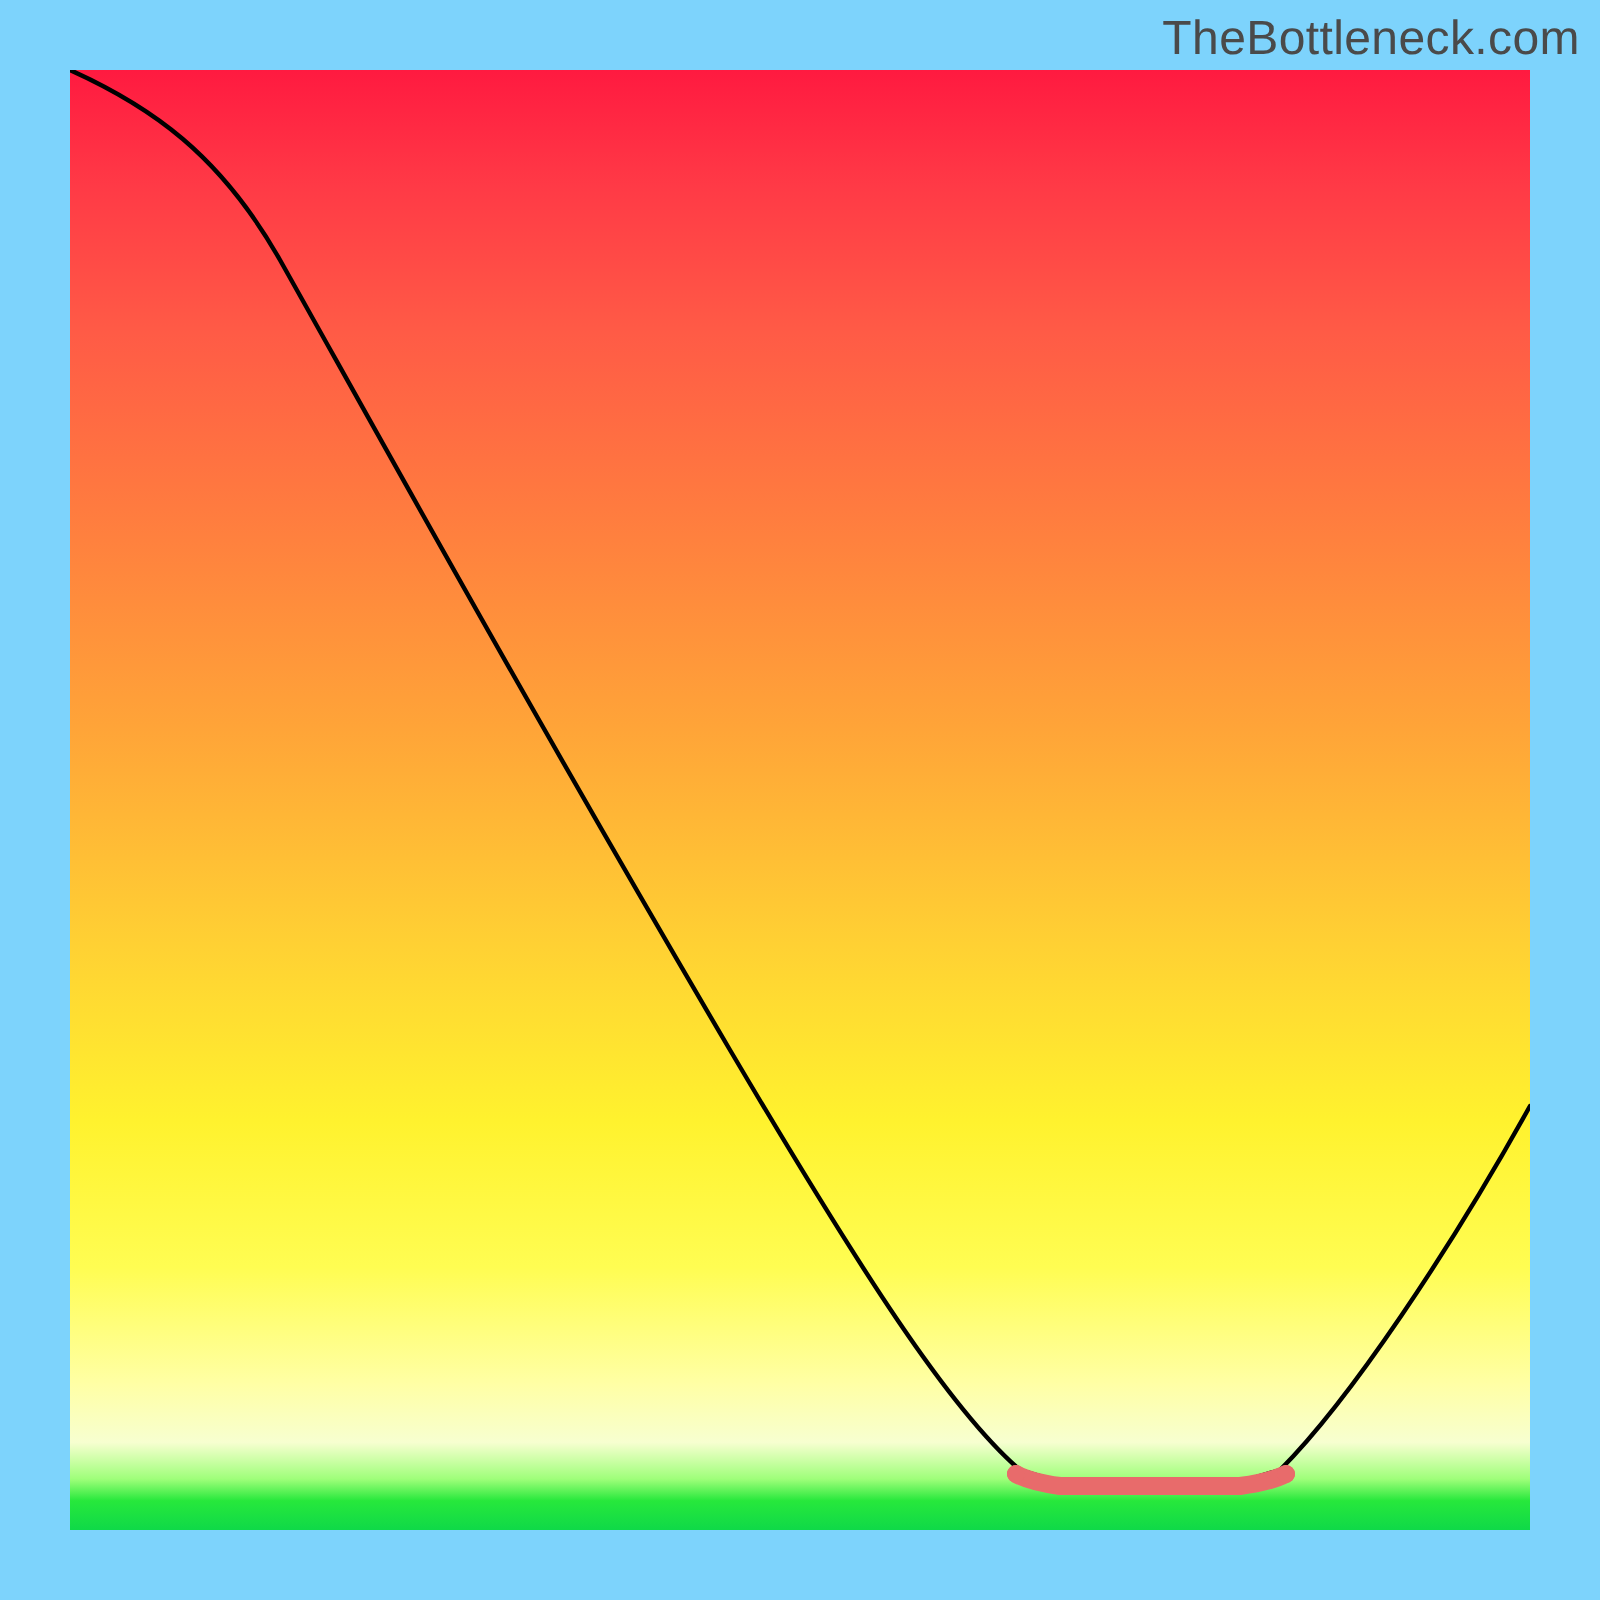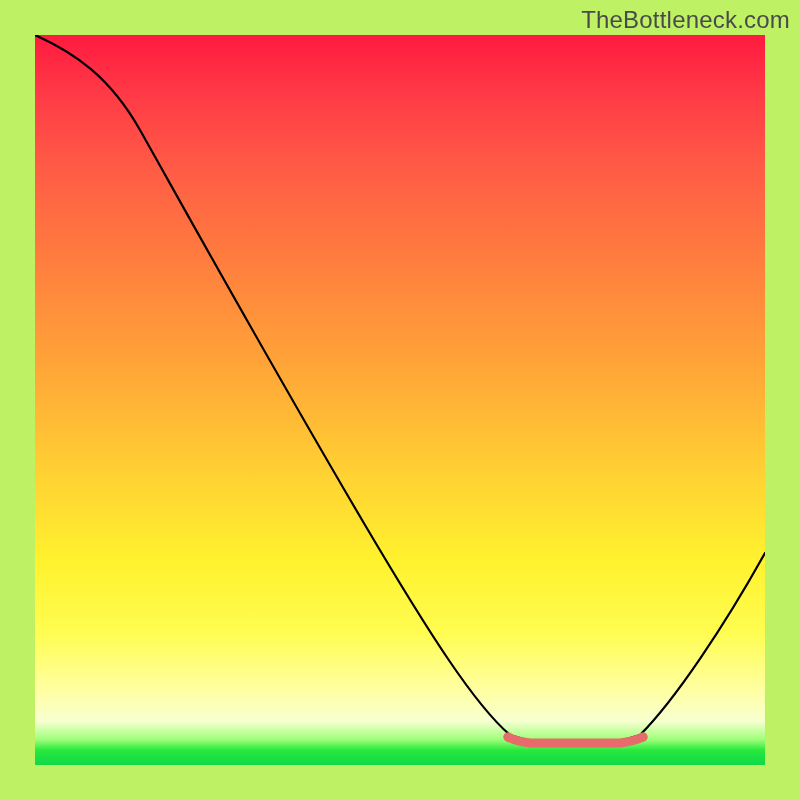--- a/index.html
+++ b/index.html
@@ -10,21 +10,21 @@
     background: #000;
     overflow: hidden;
     font-family: Arial, Helvetica, sans-serif;
   }
   .frame {
     position: absolute;
     left: 0;
     top: 0;
     width: 800px;
     height: 800px;
-    background: #bef264;
+    background: #7dd3fc;
   }
   .plot-area {
     position: absolute;
     left: 35px;
     top: 35px;
     width: 730px;
     height: 730px;
     
     background: linear-gradient(
       to bottom,

